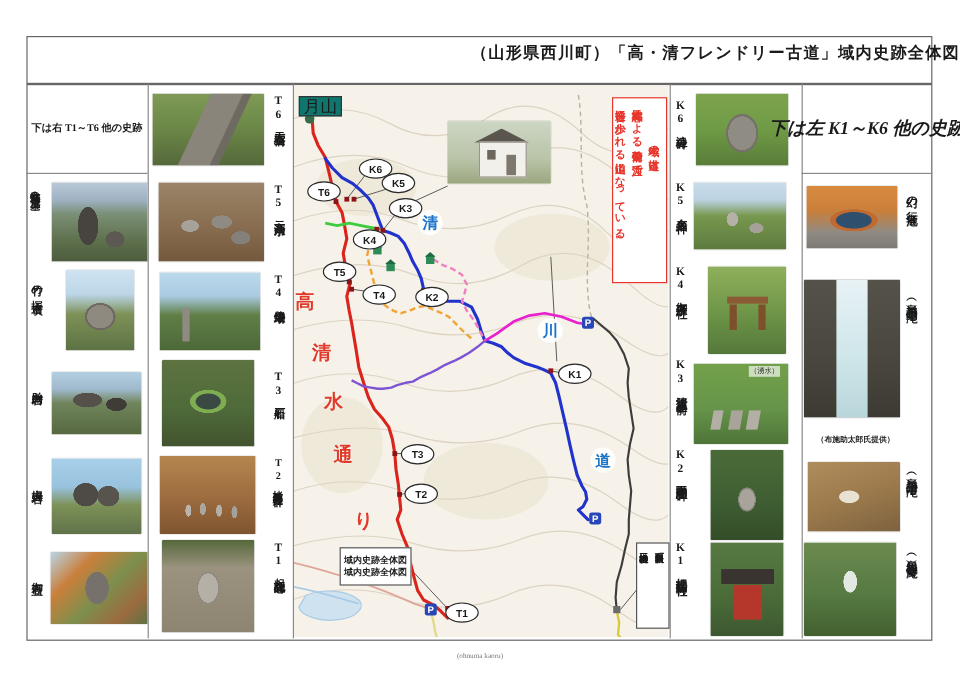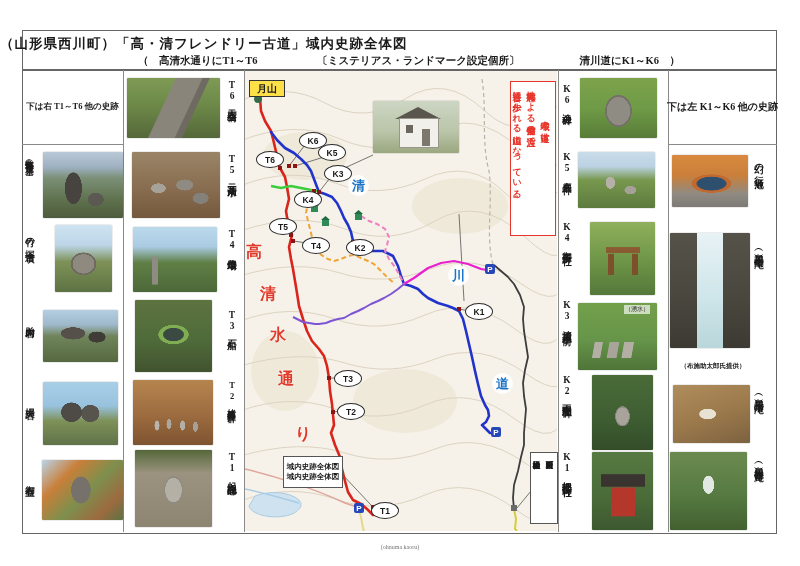--- a/index.html
+++ b/index.html
@@ -20,49 +20,44 @@
   .pk{position:absolute;width:10px;height:10px;background:#2747b8;color:#fff;border-radius:2px;
       display:flex;align-items:center;justify-content:center;
       font-family:"Liberation Sans",sans-serif;font-size:8px;font-weight:bold;z-index:6;}
   .bluechar{position:absolute;width:21px;height:21px;border-radius:50%;background:rgba(255,255,255,.9);
       color:#1a74c8;font-size:13px;font-weight:bold;display:flex;align-items:center;justify-content:center;z-index:4;}
   .redchar{position:absolute;color:#e03a2a;font-size:16px;font-weight:bold;z-index:4;
       text-shadow:0 0 2px #fff;}
   .callout{position:absolute;background:#fff;border:1px solid #555;z-index:6;
       display:flex;flex-direction:column;align-items:center;justify-content:center;
       font-size:7.5px;font-weight:bold;line-height:10px;white-space:nowrap;}
-  #title-line1{position:absolute;left:0;right:0;top:35px;text-align:left;
+  #title-line1{position:absolute;left:0;right:0;top:35px;text-align:right;
       font-size:13.5px;font-weight:bold;letter-spacing:1px;}
   #title-line2{position:absolute;left:138px;right:120px;top:54px;display:flex;
       justify-content:space-between;font-size:10.5px;font-weight:bold;}
   #notice{position:absolute;left:510px;top:81px;width:46px;height:155px;background:#fff;
       border:1.5px solid #e8352b;z-index:7;writing-mode:vertical-rl;text-orientation:upright;
       color:#e8352b;font-weight:bold;font-size:9px;line-height:14px;padding:2px 3px;box-sizing:border-box;}
   #notice div{letter-spacing:.5px;}
-  #gassan{position:absolute;left:248px;top:80px;width:34px;height:15px;background:#fde047;border:1px solid #333;
-      display:flex;align-items:center;justify-content:center;font-size:10px;font-weight:bold;z-index:6;}
+  #gassan{position:absolute;left:248px;top:80px;width:34px;height:15px;background:#0f766e;border:1px solid #333;
+      display:flex;align-items:center;justify-content:center;font-size:14px;font-weight:normal;z-index:6;}
   #iwanesawa{position:absolute;left:530px;top:452px;width:28px;height:72px;background:#fff;border:1px solid #555;
       writing-mode:vertical-rl;text-orientation:upright;font-size:7.5px;font-weight:bold;line-height:13px;
       padding:2px 1px;box-sizing:border-box;z-index:6;}
   #footer-credit{position:absolute;left:360px;top:544px;width:80px;text-align:center;
       font-size:6px;color:#777;}
   .ct{fill:none;stroke:#ddd3c1;stroke-width:1;}
   .blob{fill:#efe9da;}
 </style>
 </head>
 <body>
 <div id="page">
 
 <div class="box" style="left:22px;top:30px;width:753px;height:38px;"></div>
 <div id="title-line1">（山形県西川町）「高・清フレンドリー古道」域内史跡全体図</div>
-<div id="title-line2">
-  <span>（　高清水通りにT1～T6</span>
-  <span>〔ミステリアス・ランドマーク設定個所〕</span>
-  <span>清川道にK1～K6　）</span>
-</div>
 
 <div class="box" style="left:22px;top:70px;width:753px;height:462px;background:transparent;"></div>
 <div class="vline" style="left:123px;"></div>
 <div class="vline" style="left:244px;"></div>
 <div class="vline" style="left:558px;"></div>
 <div class="vline" style="left:668px;"></div>
 <div class="hline" style="left:22px;top:144px;width:101px;"></div>
 <div class="hline" style="left:668px;top:144px;width:109px;"></div>
 
 <div class="hdr" style="left:22px;top:70px;width:101px;height:74px;">下は右 T1～T6 他の史跡</div>
@@ -292,21 +287,21 @@
 <div class="photo" style="left:592px;top:375px;width:61px;height:75px;background:
   radial-gradient(ellipse 11px 15px at 50% 55%, #a8a49c 0 58%, #8a867e 59% 66%, transparent 68%),
   linear-gradient(180deg,#4a6b38 0%,#3f5f33 55%,#334d29 100%);"></div>
 
 <div class="vlabel" style="left:560px;top:452px;height:78px;">K1把松稲荷神社</div>
 <div class="photo" style="left:592px;top:452px;width:61px;height:78px;background:
   linear-gradient(180deg, transparent 28%, #3a3431 29% 44%, transparent 45%) 50% 0/44px 100% no-repeat,
   linear-gradient(180deg, transparent 45%, #b5372c 46% 82%, transparent 83%) 50% 0/24px 100% no-repeat,
   linear-gradient(180deg,#567a42 0%,#4a6b38 60%,#3c5830 100%);"></div>
 
-<div class="hdr" style="left:668px;top:70px;width:109px;height:74px;font-size:10px;">下は左 K1～K6 他の史跡</div>
+<div class="hdr" style="left:668px;top:70px;width:109px;height:74px;font-size:15px;font-style:italic;">下は左 K1～K6 他の史跡</div>
 
 <div class="photo" style="left:672px;top:155px;width:76px;height:52px;background:
   radial-gradient(ellipse 26px 12px at 52% 55%, #2f4f6e 0 55%, #c06a32 60% 75%, transparent 78%),
   linear-gradient(180deg,#d98a3f 0%,#c97f3a 40%,#8f8b83 75%,#7d7975 100%);"></div>
 <div class="vlabel" style="left:752px;top:156px;height:52px;">幻の行者池</div>
 
 <div class="photo" style="left:670px;top:233px;width:80px;height:115px;background:
   linear-gradient(180deg,#e8f2f5 0%,#cfe6ea 55%,#b9d6da 100%) 50% 0/26px 100% no-repeat,
   linear-gradient(180deg,#55524a 0%,#4a473f 55%,#3d3a33 100%);"></div>
 <div class="vlabel" style="left:752px;top:245px;height:85px;">（烏川）不動滝</div>

